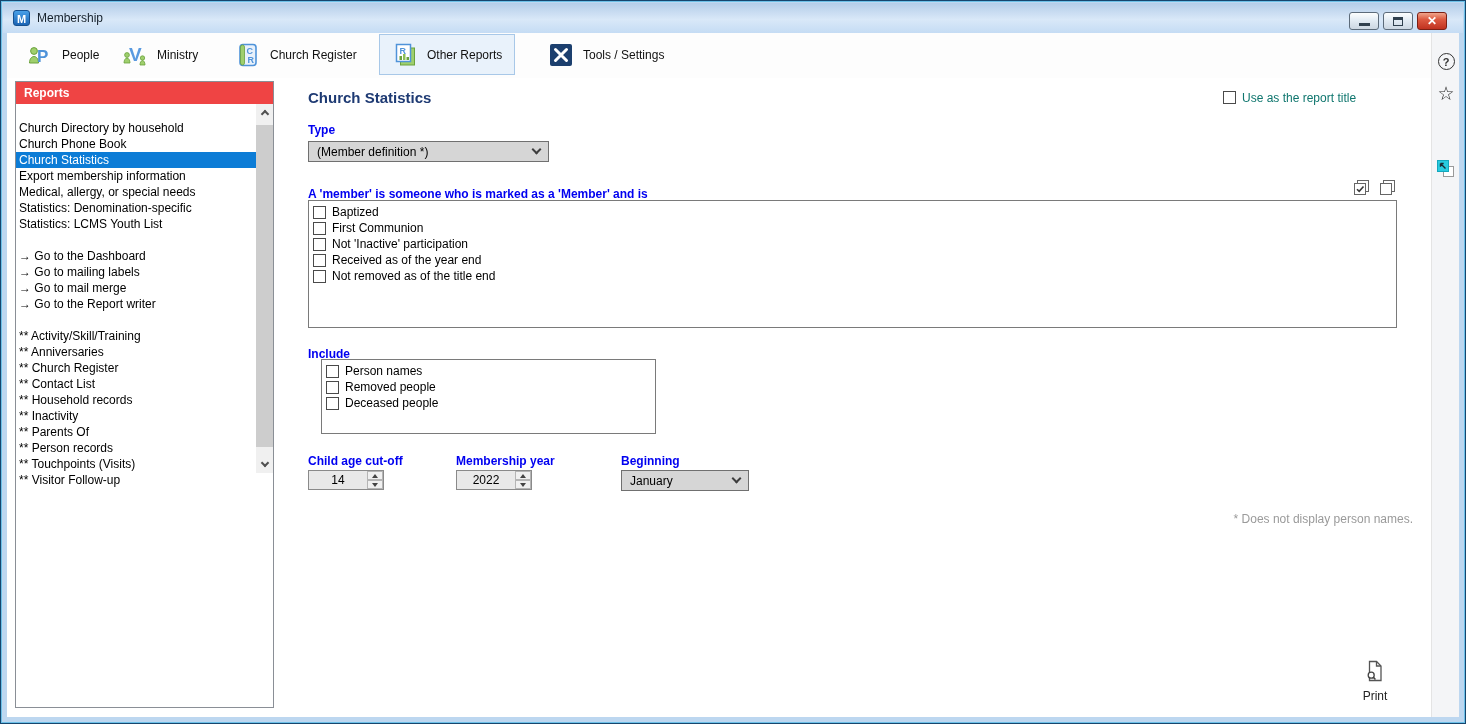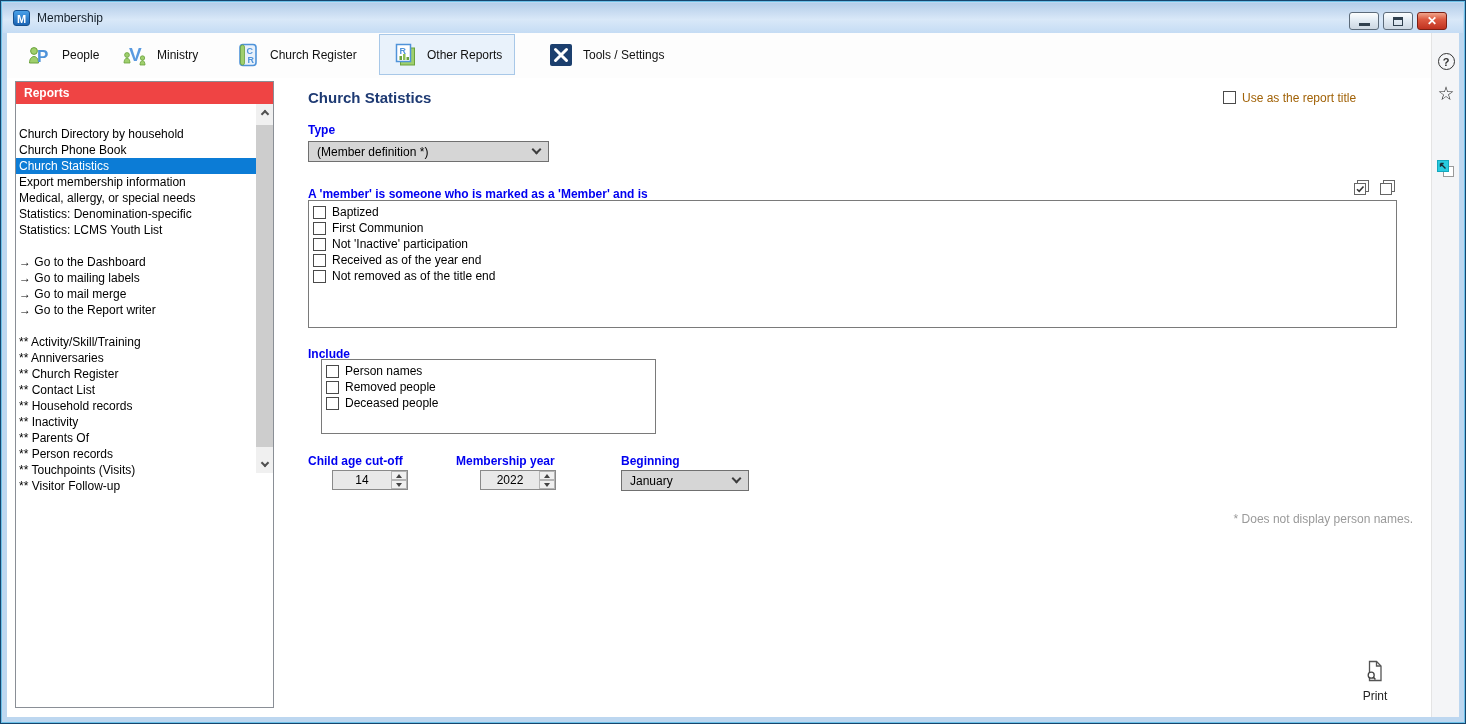--- a/index.html
+++ b/index.html
@@ -45,46 +45,46 @@
   .tab svg { display:block; }
   
   .sidebar {
     position:absolute; left:8px; top:48px; width:259px; height:627px;
     background:#fff; border:1px solid #8a8f96;
   }
   .sb-header {
     height:22px; background:#ef4444; color:#fff; font-weight:bold; font-size:12px;
     line-height:22px; padding-left:8px;
   }
-  .sb-list { position:absolute; left:0; right:17px; top:22px; bottom:0; padding-top:22px; overflow:hidden; }
+  .sb-list { position:absolute; left:0; right:17px; top:22px; bottom:0; padding-top:16px; overflow:hidden; }
   .sb-item { height:16px; line-height:16px; font-size:12px; padding-left:3px; white-space:nowrap; color:#000; cursor:default; }
   .sb-item.selected { background:#0c7cd6; color:#fff; }
   .sb-scroll { position:absolute; top:22px; right:0; width:17px; height:369px; background:#f0f0f0; }
   .sb-arrow { position:absolute; left:0; width:17px; height:17px; background:#f0f0f0; display:flex; align-items:center; justify-content:center; }
   .sb-arrow.up { top:0; } .sb-arrow.down { bottom:0; }
   .chev { width:6px; height:6px; border-right:2px solid #505050; border-bottom:2px solid #505050; }
   .chev.up { transform:rotate(-135deg); margin-top:3px; }
   .chev.down { transform:rotate(45deg); margin-bottom:3px; }
   .sb-thumb { position:absolute; left:0; top:21px; width:17px; height:322px; background:#cdcdcd; }
   
   .main-title { position:absolute; left:301px; top:56px; font-size:15px; font-weight:bold; color:#1e3a73; }
-  .chkrow { display:flex; align-items:flex-start; gap:6px; font-size:12px; color:#a16207; }
+  .chkrow { display:flex; align-items:flex-start; gap:6px; font-size:12px; color:#0f766e; }
   .cb { width:13px; height:13px; border:1px solid #4a4a4a; background:#fff; flex:none; }
   .use-title { position:absolute; left:1216px; top:58px; }
   .field-label { position:absolute; font-size:12px; font-weight:bold; color:#0000f0; }
   .combo {
     position:absolute; height:21px; border:1px solid #707070; background:#d6d6d6;
     display:flex; align-items:center; font-size:12px; color:#000; padding:0 8px; cursor:default;
   }
   .combo .cchev { width:7px; height:7px; border-right:2px solid #3e3e3e; border-bottom:2px solid #3e3e3e; transform:rotate(45deg); margin-left:auto; margin-top:-4px; }
   .listbox { position:absolute; border:1px solid #7a7a7a; background:#fff; padding:3px 0 0 4px; }
   .lb-row { height:16px; display:flex; align-items:center; gap:6px; font-size:12px; }
   .list-tools { position:absolute; top:146px; left:1346px; display:flex; gap:9px; }
   .list-tools svg { display:block; cursor:default; }
-  .spin { position:absolute; width:76px; height:20px; border:1px solid #8a8a8a; background:#e9e9e9; display:flex;margin-left:24px; }
+  .spin { position:absolute; width:76px; height:20px; border:1px solid #8a8a8a; background:#e9e9e9; display:flex; }
   .spin .val { flex:1; text-align:center; font-size:12px; line-height:18px; color:#000; }
   .spin .btns { width:16px; display:flex; flex-direction:column; }
   .spin-btn { flex:1; background:#f0f0f0; border:1px solid #b5b5b5; display:flex; align-items:center; justify-content:center; cursor:default; }
   .tri-up { width:0; height:0; border-left:3px solid transparent; border-right:3px solid transparent; border-bottom:4px solid #444; }
   .tri-down { width:0; height:0; border-left:3px solid transparent; border-right:3px solid transparent; border-top:4px solid #444; }
   .footnote { position:absolute; top:479px; right:46px; font-size:12px; color:#9a9a9a; }
   .print-btn { position:absolute; left:1338px; top:627px; width:60px; text-align:center; cursor:default; }
   .print-btn svg { display:inline-block; }
   .print-btn .plabel { font-size:12px; color:#222; margin-top:3px; }
   

